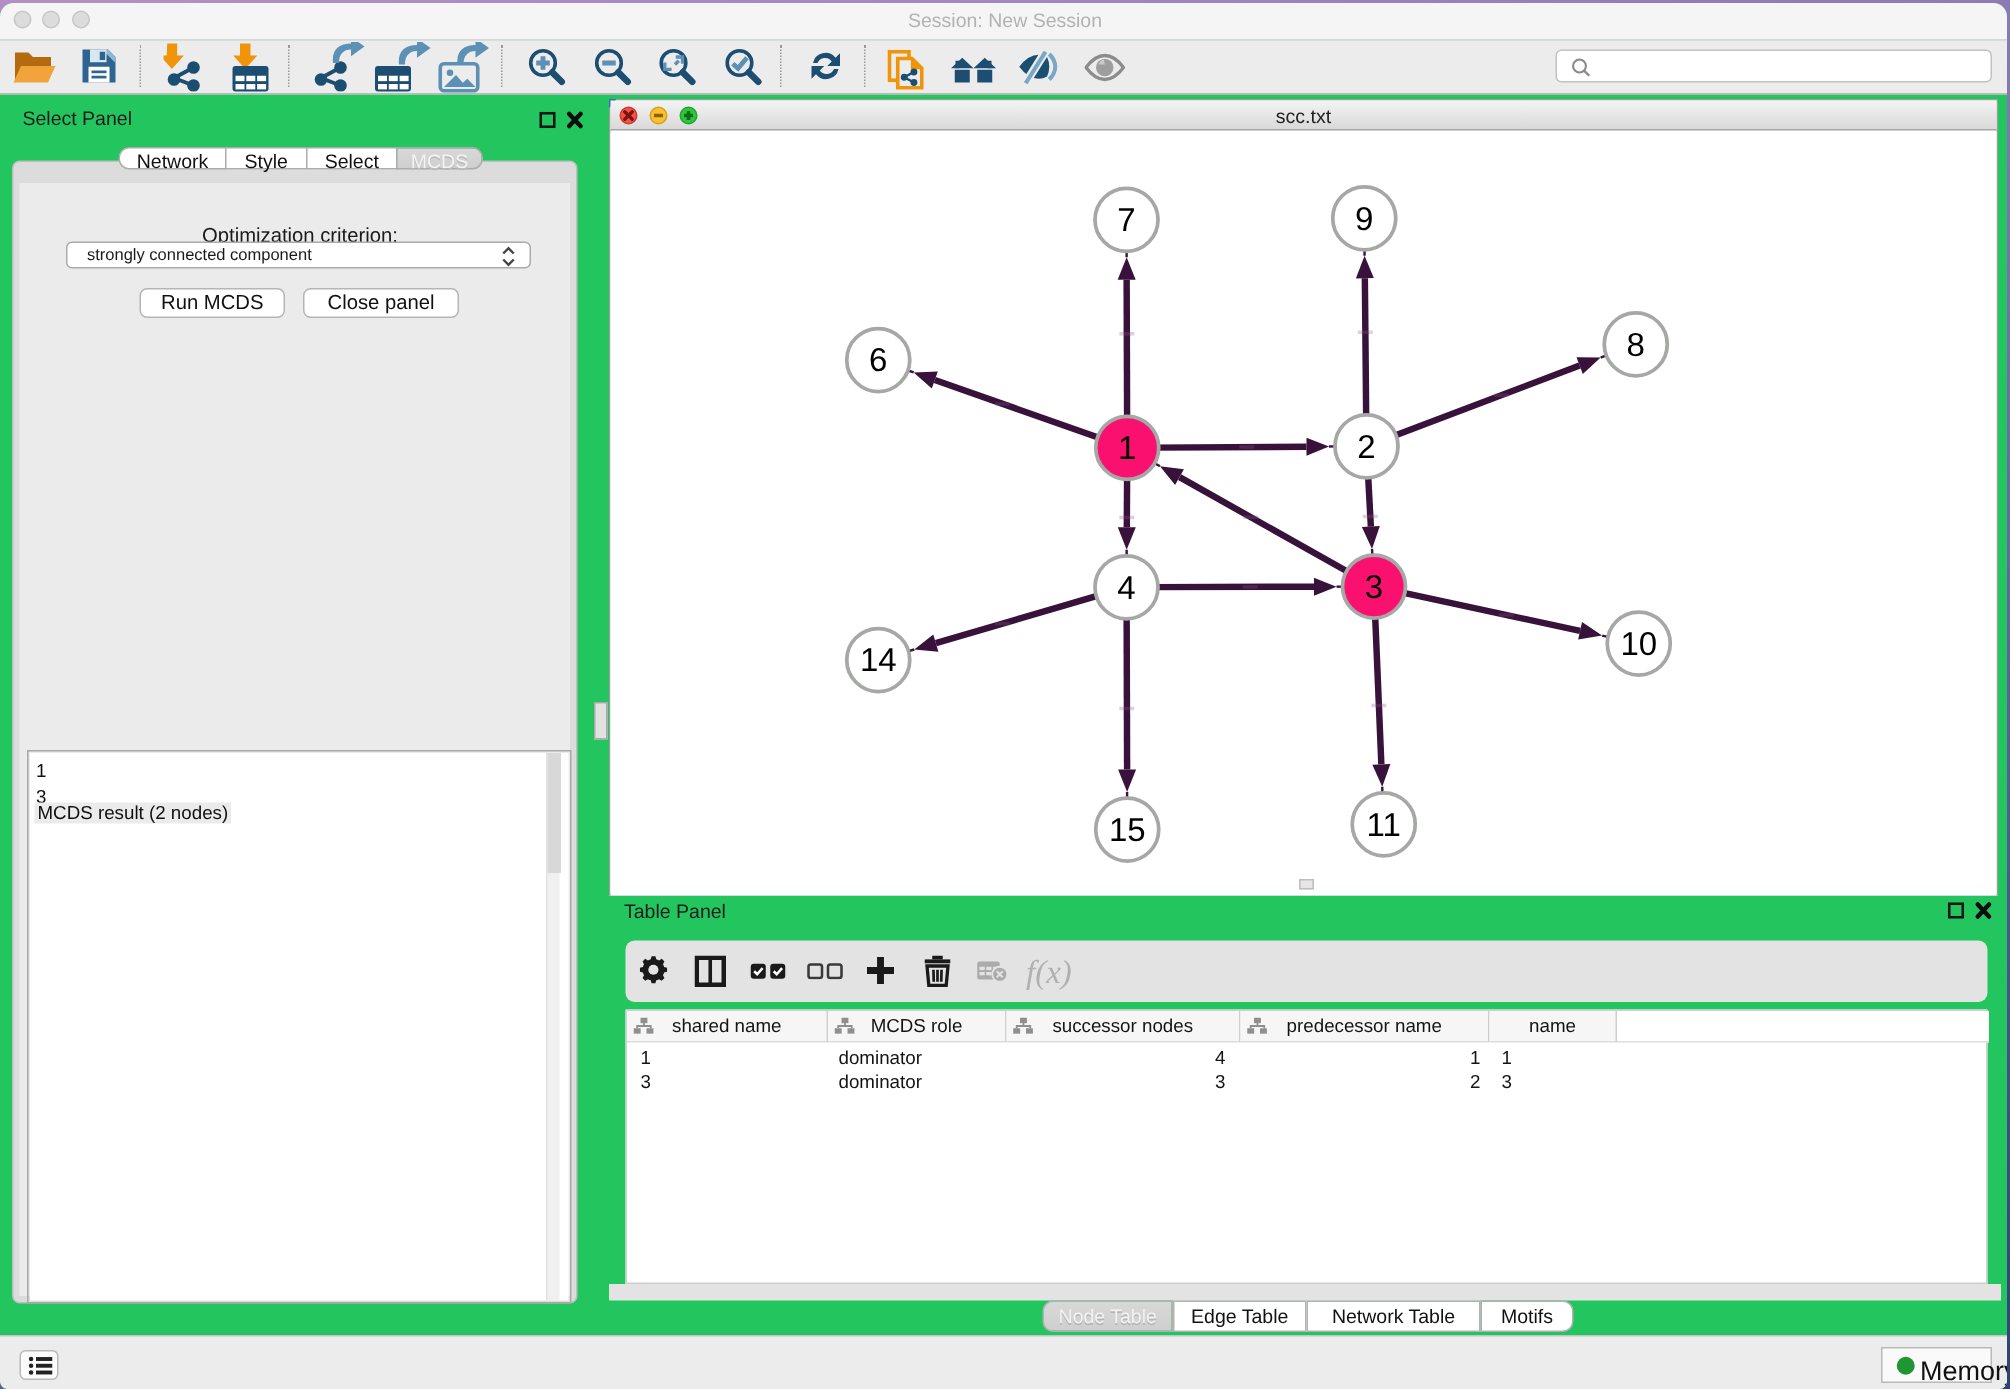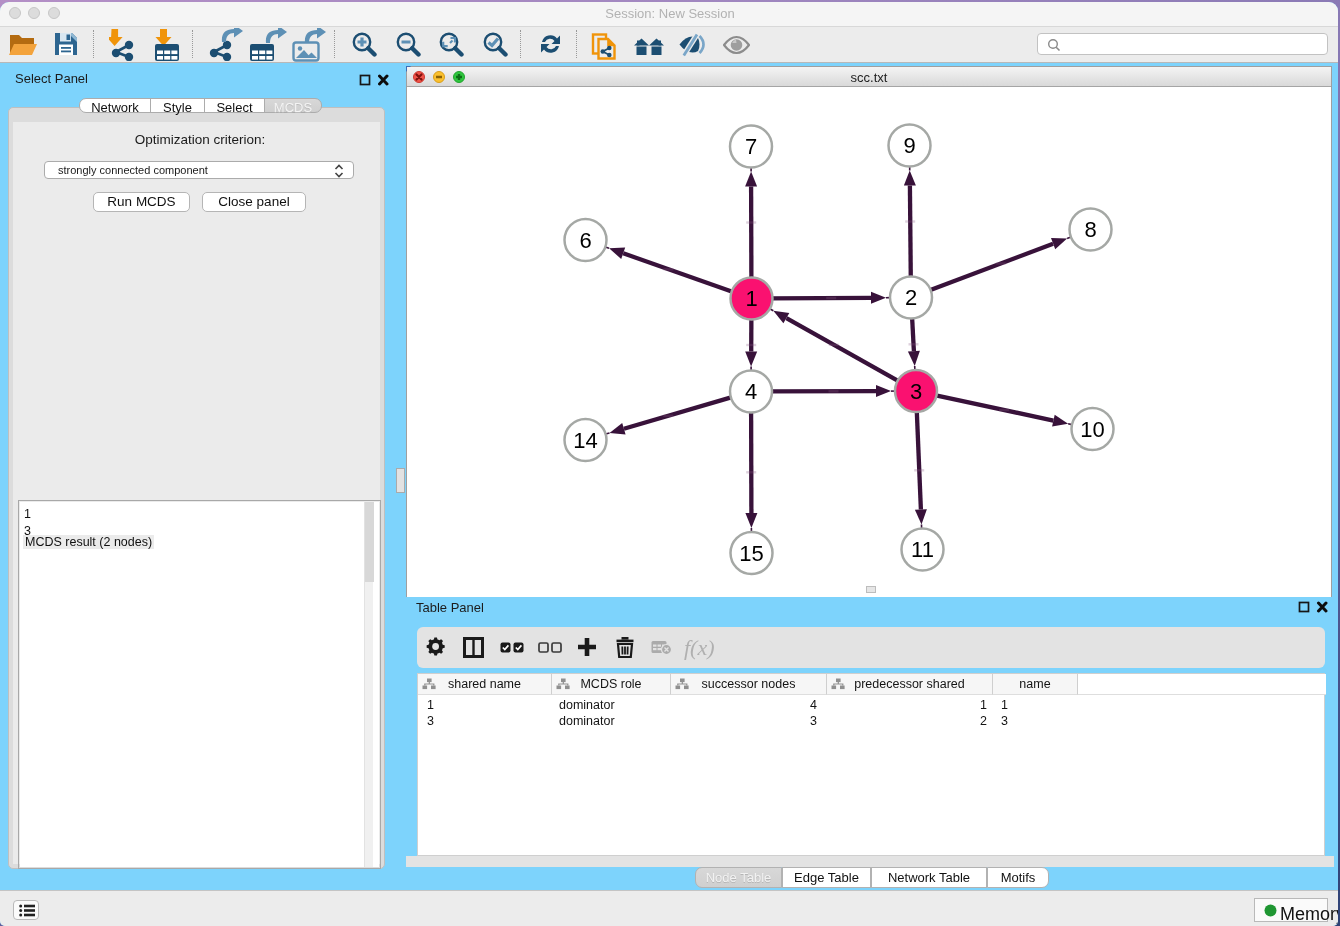--- a/index.html
+++ b/index.html
@@ -1,34 +1,34 @@
 <!DOCTYPE html>
 <html><head><meta charset="utf-8"><style>
 *{margin:0;padding:0;box-sizing:border-box;}
 html,body{width:1340px;height:926px;overflow:hidden;font-family:"Liberation Sans",sans-serif;}
 body{background:linear-gradient(160deg,#b48fc6 0%,#a187c0 18%,#6f6aa8 55%,#2e4276 100%);}
-#win{position:absolute;top:2px;left:0;right:2px;bottom:0;background:#7dd3fc;border-radius:9px 9px 5px 5px;overflow:hidden;}
+#win{position:absolute;top:2px;left:0;right:2px;bottom:0;background:#22c55e;border-radius:9px 9px 5px 5px;overflow:hidden;}
 #page{position:absolute;top:-2px;left:0;width:1340px;height:926px;}
 .abs{position:absolute;}
 
 #titlebar{position:absolute;top:0;left:0;width:100%;height:27px;background:#f5f5f5;border-bottom:1px solid #d8d8d8;}
 .tl{position:absolute;top:7px;width:12px;height:12px;border-radius:50%;background:#dcdcdc;border:1px solid #c6c6c6;}
 #wtitle{position:absolute;top:6px;left:0;width:100%;text-align:center;font-size:13px;color:#b2b2b2;}
 
 #toolbar{position:absolute;top:27px;left:0;width:100%;height:36px;background:#ececec;border-bottom:1px solid #b8b8b8;}
 .sep{position:absolute;top:30px;height:28px;width:0;border-left:1px dotted #999;}
 .tbi{position:absolute;}
 #search{position:absolute;left:1037px;top:33px;width:291px;height:22px;background:#fff;border:1px solid #c2c2c2;border-radius:4px;}
 
 #cp-title{position:absolute;left:15px;top:71px;font-size:13px;color:#1c1c1c;}
 .tab{position:absolute;z-index:2;top:98px;height:15px;background:#fff;border:1px solid #acacac;font-size:13px;color:#111;text-align:center;line-height:18px;}
 #tab-mcds{background:linear-gradient(#d8d8d8,#cfcfcf);color:#f4f4f4;text-shadow:0 1px 0 #bbb;border-radius:0 7px 7px 0;}
 #cp-box{position:absolute;left:8px;top:107px;width:377px;height:762px;background:#dcdcdc;border:1px solid #bfbfbf;border-radius:5px;}
 #cp-inner{position:absolute;left:13px;top:122px;width:367px;height:742px;background:#ebebeb;}
-#optlabel{position:absolute;left:0px;top:132px;width:400px;text-align:center;font-size:13.5px;color:#1a1a1a;}
+#optlabel{position:absolute;left:0px;top:149px;width:400px;text-align:center;font-size:13.5px;color:#1a1a1a;}
 #dropdown{position:absolute;left:44px;top:161px;width:310px;height:18px;background:#fff;border:1px solid #ababab;border-radius:4px;font-size:11px;color:#1a1a1a;line-height:16px;padding-left:13px;}
 .btn{position:absolute;top:192px;height:20px;background:#fff;border:1px solid #b5b5b5;border-radius:5px;font-size:13.5px;color:#111;text-align:center;line-height:18px;}
 #fieldset{position:absolute;left:18px;top:500px;width:363px;height:369px;border:1px solid #a8a8a8;}
 #fslabel{position:absolute;left:23px;top:494px;font-size:12.5px;color:#111;background:#ebebeb;padding:0 2px;margin-top:41px;}
 #fswhite{position:absolute;left:20px;top:502px;width:359px;height:365px;background:#fff;}
 #fstrack{position:absolute;left:344px;top:0px;width:9px;height:365px;background:#f0f0f0;border-left:1px solid #e2e2e2;}
 #fsthumb{position:absolute;left:0px;top:0px;width:9px;height:80px;background:#d8d8d8;}
 
 #divider-h{position:absolute;left:396px;top:468px;width:9px;height:25px;background:#e2e2e2;border:1px solid #aaa;}
 
@@ -398,21 +398,21 @@
           </svg>
           <div class="t">successor nodes</div>
         </div>
         <div class="th" style="left:409px;width:166px">
           <svg width="14" height="12" viewBox="0 0 14 12" style="position:absolute;left:4px;top:4px">
             <rect x="5" y="0.5" width="4.6" height="3.6" fill="#8f8f8f"></rect>
             <rect x="0.5" y="7.5" width="4.6" height="3.6" fill="#8f8f8f"></rect>
             <rect x="9" y="7.5" width="4.6" height="3.6" fill="#8f8f8f"></rect>
             <path d="M7.3 4 v2 M2.8 7.5 v-1.5 h9 v1.5" fill="none" stroke="#8f8f8f" stroke-width="1.2"></path>
           </svg>
-          <div class="t">predecessor shared</div>
+          <div class="t">predecessor name</div>
         </div>
         <div class="th" style="left:575px;width:85px">
           <div class="t">name</div>
         </div>
         <div class="th" style="left:660px;width:248px;border-right:none;background:#fff;"></div>
         <div class="td" style="left:9px;top:24px;width:50px;text-align:left;">1</div>
         <div class="td" style="left:141px;top:24px;width:90px;text-align:left;">dominator</div>
         <div class="td" style="left:253px;top:24px;width:146px;text-align:right;">4</div>
         <div class="td" style="left:409px;top:24px;width:160px;text-align:right;">1</div>
         <div class="td" style="left:583px;top:24px;width:60px;text-align:left;">1</div>

